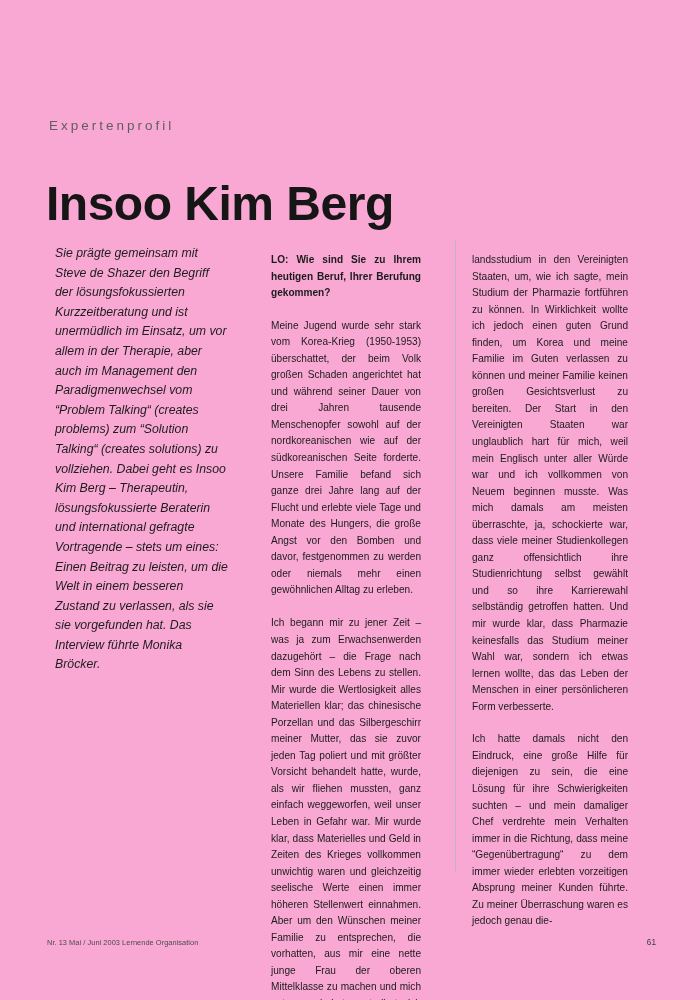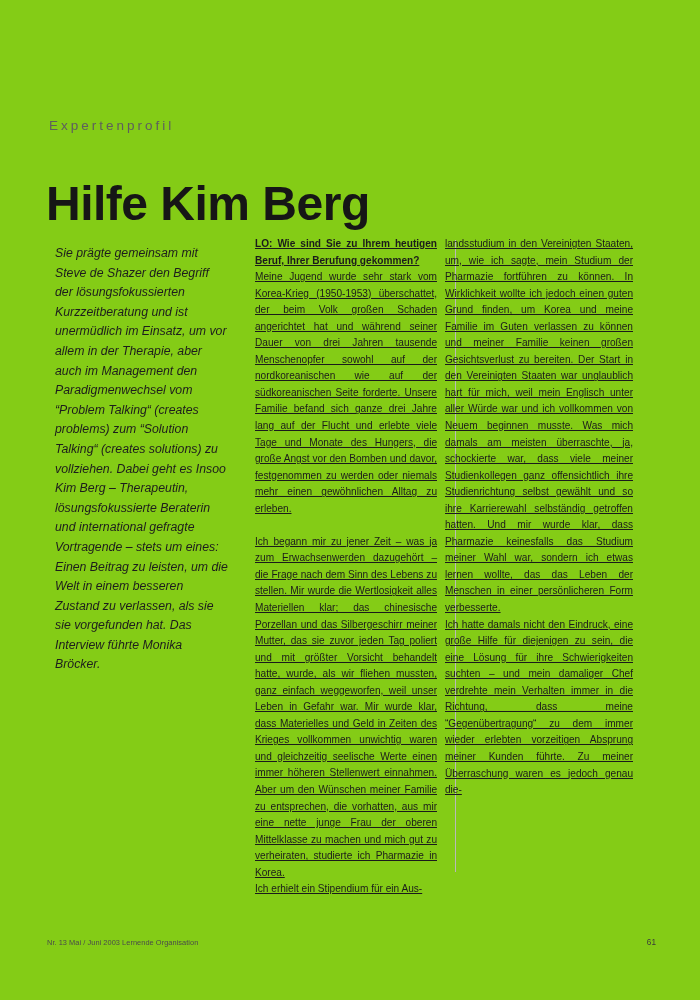--- a/index.html
+++ b/index.html
@@ -13,21 +13,21 @@
     height: 1000px;
     position: relative;
     font-family: "Liberation Sans", sans-serif;
     color: #1a1a1a;
     overflow: hidden;
   }
 
   .page {
     position: absolute;
     inset: 0;
-    background: #84cc16;
+    background: #f9a8d4;
   }
 
   
   .kicker {
     position: absolute;
     left: 49px;
     top: 118px;
     font-size: 13.5px;
     letter-spacing: 3.0px;
     color: #5e5e5e;
@@ -72,32 +72,31 @@
     color: #1d1d1d;
     text-align: left;
   }
 
   .col-mid {
     left: 255px;
     width: 182px;
   }
 
   .col-right {
-    left: 445px;
+    left: 456px;
     width: 188px;
   }
 
   .col-mid p,
   .col-right p {
-    margin: 0;
+    margin: 16px;
     text-align: justify;
     text-justify: inter-word;
     hyphens: manual;
     color: #1b1b1b;
-    text-decoration: underline;
   }
 
   .col-lead p {
     margin: 8px;
   }
 
   .question {
     font-weight: 700;
     color: #000000;
   }
@@ -133,21 +132,21 @@
   .footer-note { white-space: nowrap; }
   .folio { font-size: 8.2px; color: #3a3a3a; margin-left: 32px; }
 </style>
 </head>
 <body>
 
 <div class="page">
 
   <div class="kicker">Expertenprofil</div>
 
-  <h1 class="headline">Hilfe Kim Berg</h1>
+  <h1 class="headline">Insoo Kim Berg</h1>
 
   <div class="gutter-rule"></div>
 
   <div class="columns">
 
     <div class="col col-lead">
       <p>Sie prägte gemeinsam mit Steve de Shazer den Begriff der lösungsfokussierten Kurzzeitberatung und ist unermüdlich im Einsatz, um vor allem in der Therapie, aber auch im Management den Paradigmenwechsel vom “Problem Talking“ (creates problems) zum “Solution Talking“ (creates solutions) zu vollziehen. Dabei geht es Insoo Kim Berg – Therapeutin, lösungsfokussierte Beraterin und international gefragte Vortragende – stets um eines: Einen Beitrag zu leisten, um die Welt in einem besseren Zustand zu verlassen, als sie sie vorgefunden hat. Das Interview führte Monika Bröcker.</p>
     </div>
 
     <div class="col col-mid">

